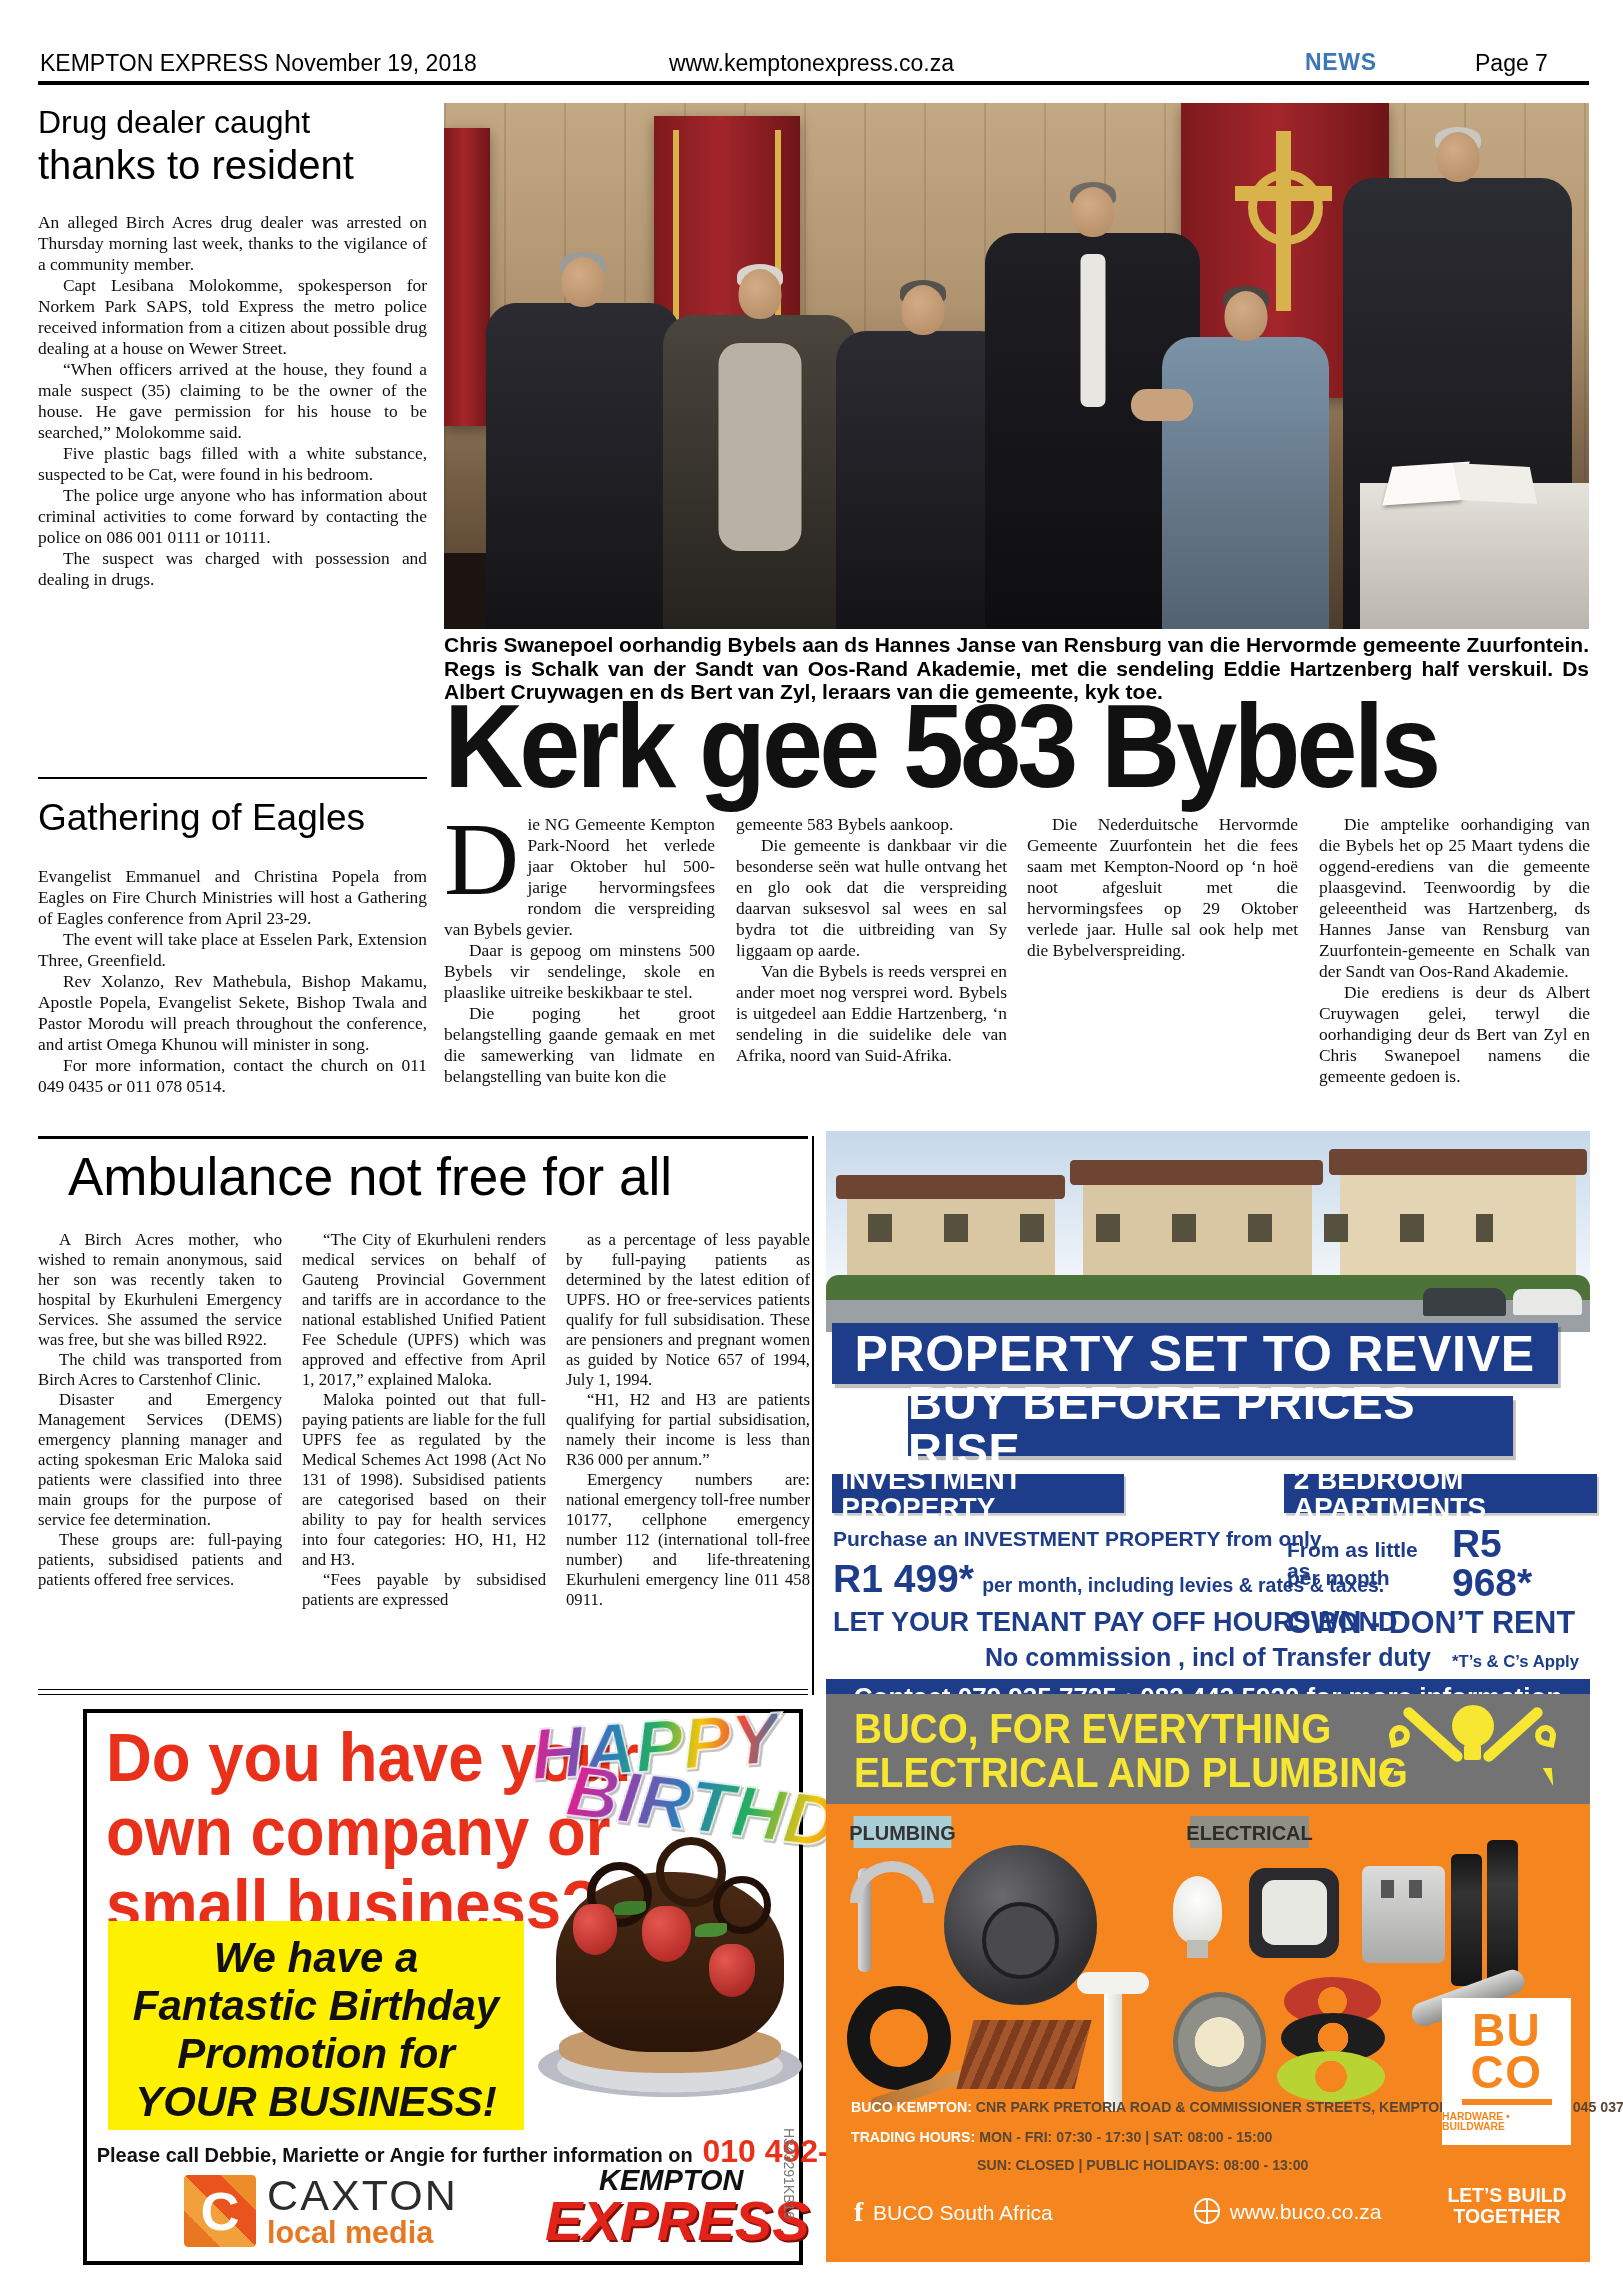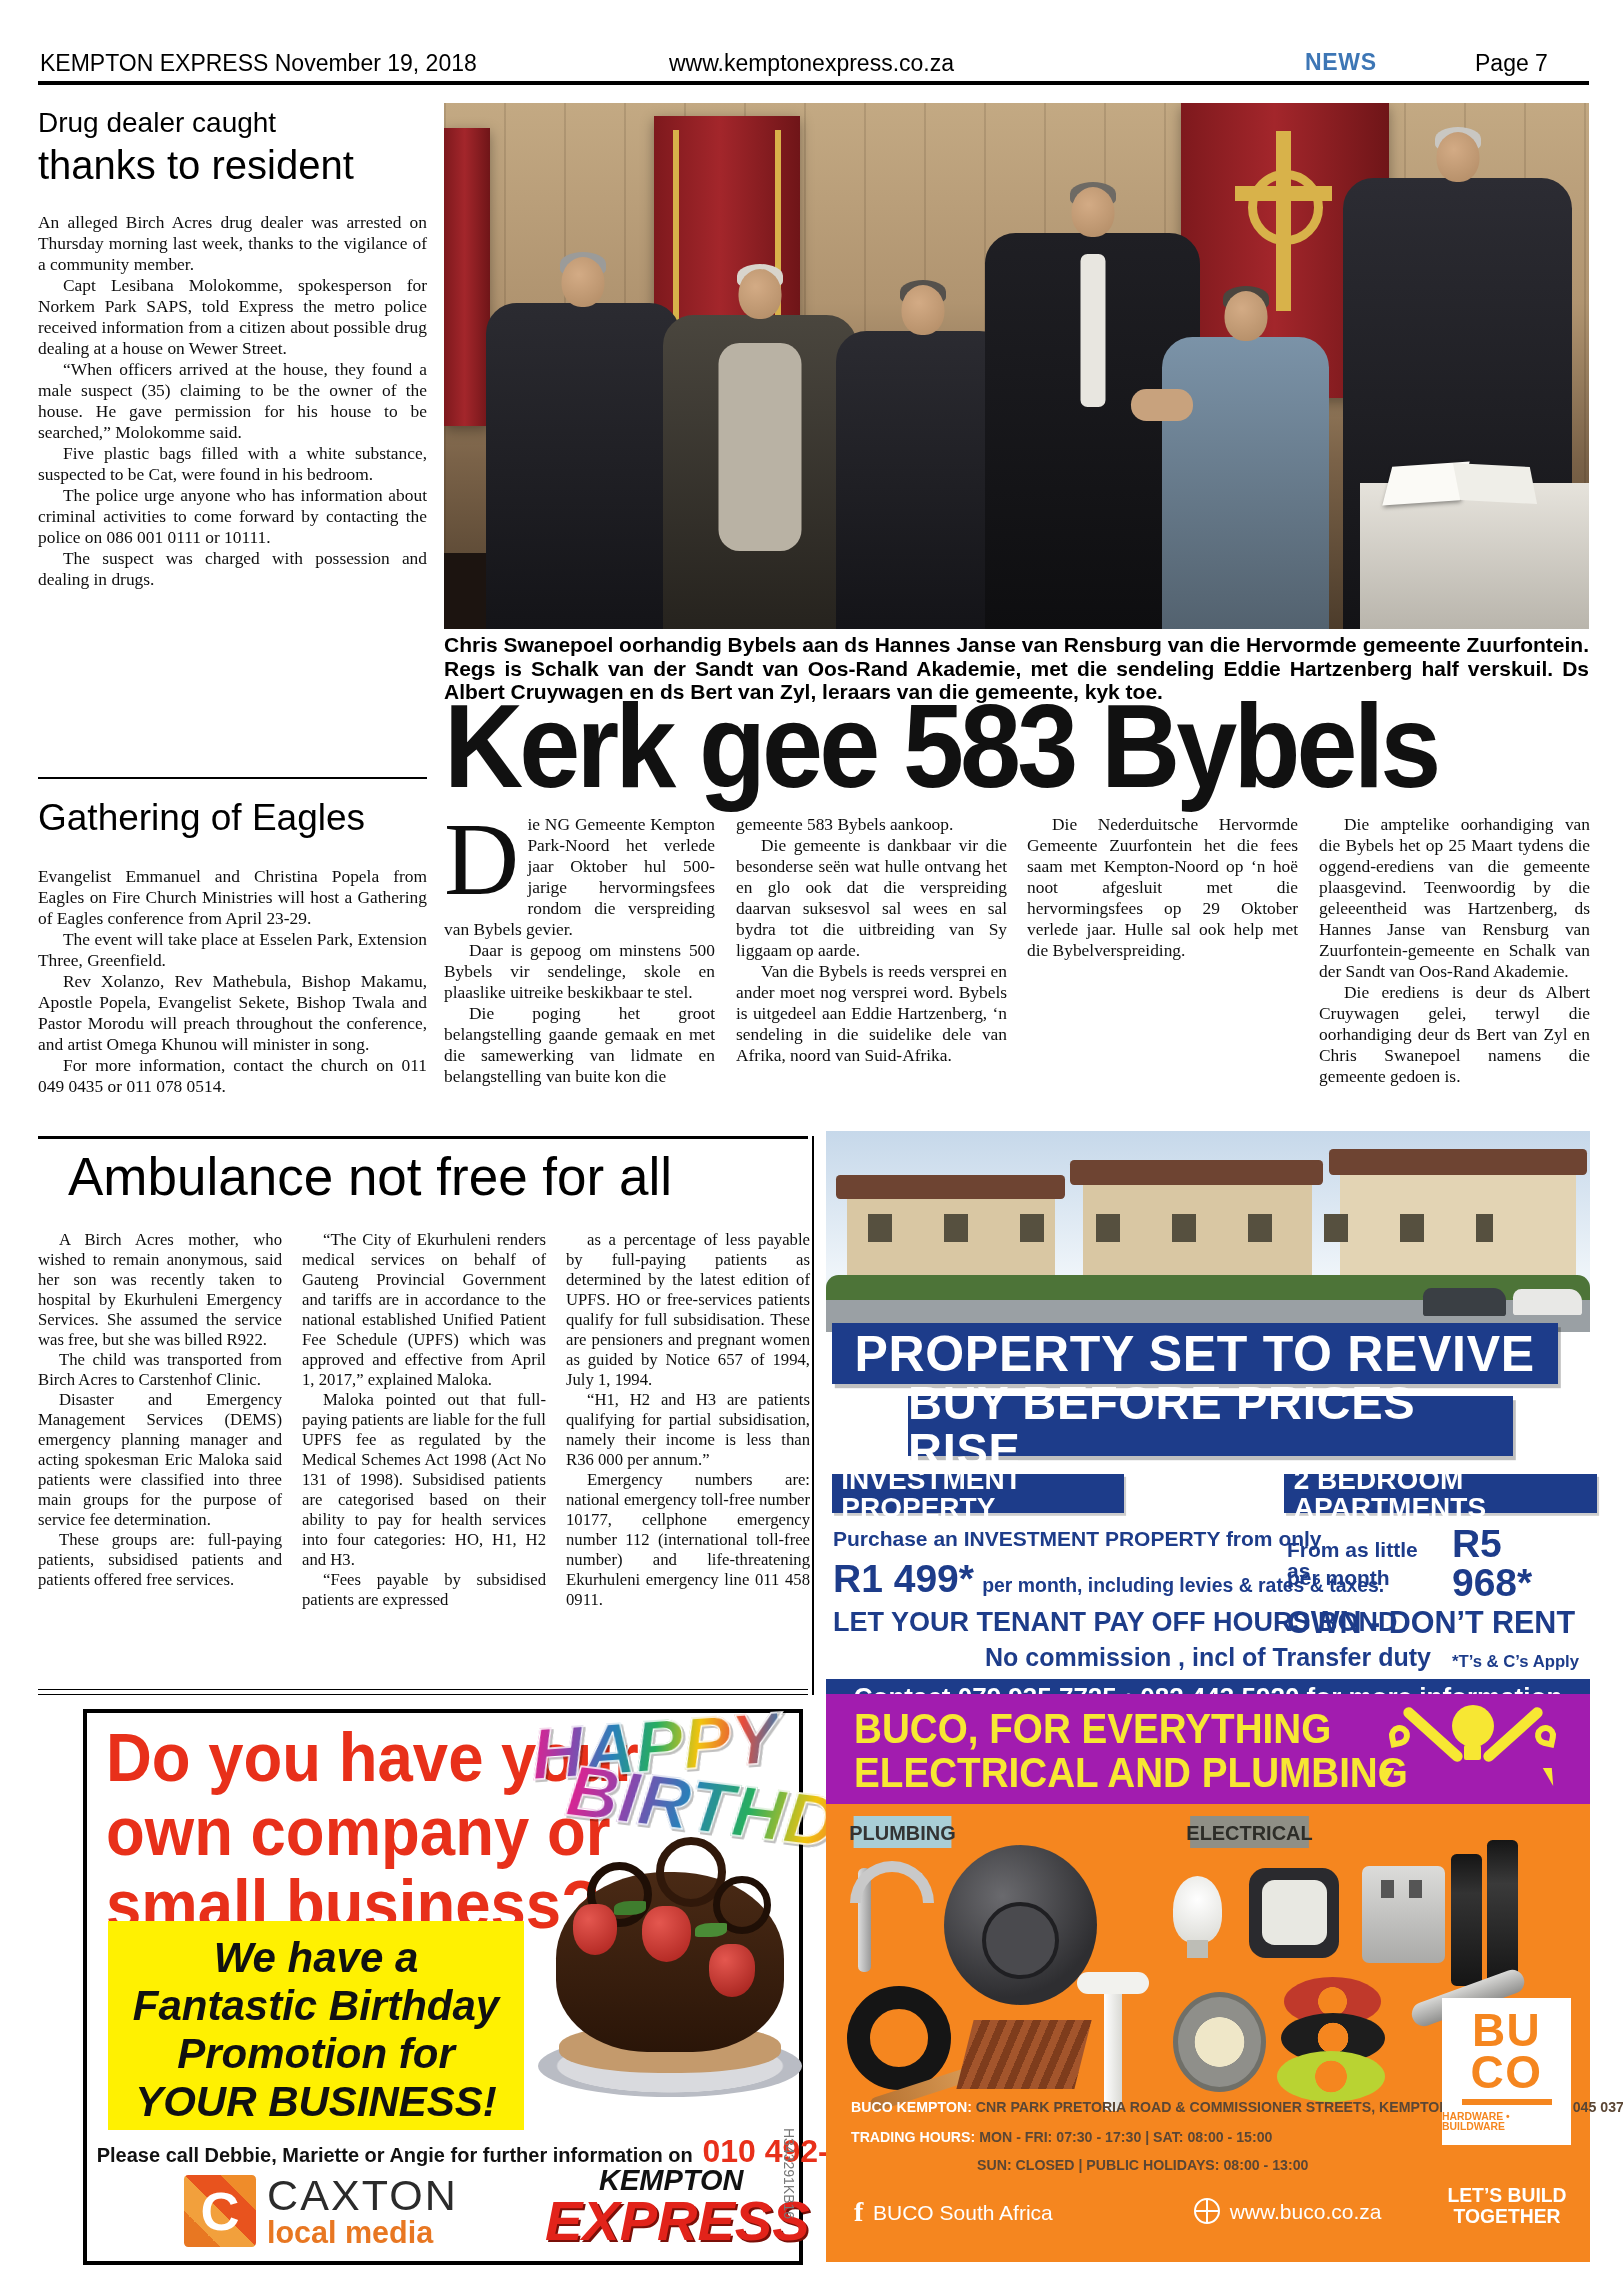--- a/index.html
+++ b/index.html
@@ -47,42 +47,42 @@
   .bday{border:4.9px solid #000;background:#fff}
   .bday-red{font:700 69px/67px "Liberation Sans",sans-serif;color:#e8301a;
             transform:scaleX(.92);transform-origin:left;white-space:nowrap}
   .hb{font:italic 900 72px/64px "Liberation Sans",sans-serif;
       background:linear-gradient(100deg,#e91e8c,#8e44ad,#2980b9,#27ae60,#f1c40f,#e74c3c,#2980b9);
       -webkit-background-clip:text;background-clip:text;color:transparent;
       -webkit-text-stroke:1.4px #fff;filter:drop-shadow(2.1px 2.1px 0 rgba(0,0,0,.25));white-space:nowrap}
   .promo{background:#fff101;text-align:center;font:italic 700 42px/48px "Liberation Sans",sans-serif;color:#111}
   
   .buco{background:#f5861f}
-  .buco-top{background:#a21caf}
+  .buco-top{background:#737373}
   .buco-h{font:700 42px/44px "Liberation Sans",sans-serif;color:#f7e733;
           transform:scaleX(.92);transform-origin:left;white-space:nowrap}
   .tag{font:700 21px/1 "Liberation Sans",sans-serif;color:#333;display:flex;align-items:center;
        justify-content:center;transform:scaleX(.95)}
   .buco-line{font:700 14.6px/1 "Liberation Sans",sans-serif;white-space:nowrap;transform:scaleX(.97);transform-origin:left}
   .lbl{color:#fff}.val{color:#5a4634}
   .donut{border-radius:50%;position:absolute}
 </style>
 </head>
 <body>
 
 <div class="page">
 
   <div class="abs mast" style="left:40px;top:50px">KEMPTON EXPRESS November 19, 2018</div>
   <div class="abs mast" style="left:652px;top:50px;width:319px;text-align:center">www.kemptonexpress.co.za</div>
   <div class="abs mast news" style="left:1305px;top:49px">NEWS</div>
   <div class="abs mast" style="left:1475px;top:50px">Page 7</div>
   <div class="abs rule" style="left:38px;top:81px;width:1551px;height:4.2px"></div>
 
   <div class="abs" style="left:38px;top:101px;width:389px">
-    <h1 class="headline" style="font-size:28px;line-height:43px">Drug dealer caught</h1>
+    <h1 class="headline" style="font-size:32px;line-height:43px">Drug dealer caught</h1>
     <h1 class="headline" style="font-size:40px;line-height:43px">thanks to resident</h1>
     <div style="height:25px"></div>
     <p class="bp f">An alleged Birch Acres drug dealer was arrested on Thursday morning last week, thanks to the vigilance of a community member.</p>
     <p class="bp">Capt Lesibana Molokomme, spokesperson for Norkem Park SAPS, told Express the metro police received information from a citizen about possible drug dealing at a house on Wewer Street.</p>
     <p class="bp">“When officers arrived at the house, they found a male suspect (35) claiming to be the owner of the house. He gave permission for his house to be searched,” Molokomme said.</p>
     <p class="bp">Five plastic bags filled with a white substance, suspected to be Cat, were found in his bedroom.</p>
     <p class="bp">The police urge anyone who has information about criminal activities to come forward by contacting the police on 086 001 0111 or 10111.</p>
     <p class="bp">The suspect was charged with possession and dealing in drugs.</p>
   </div>
 

